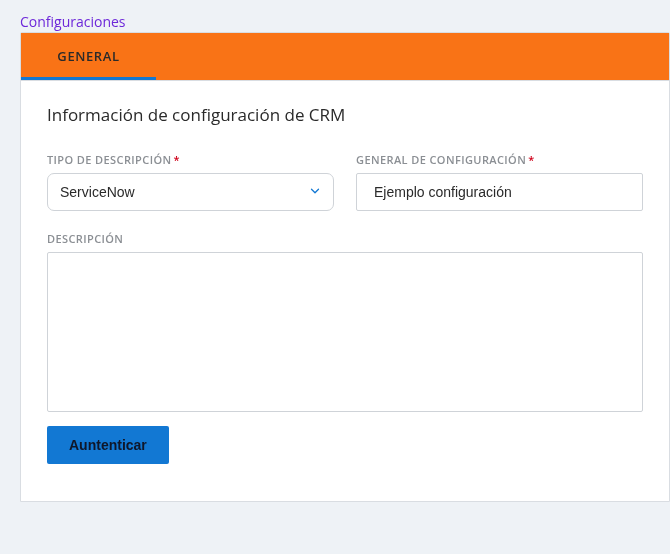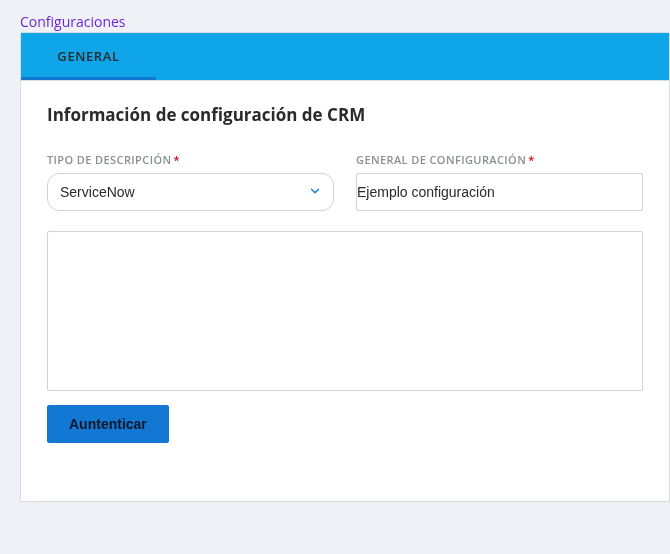--- a/index.html
+++ b/index.html
@@ -31,21 +31,21 @@
   .panel {
     background: #ffffff;
     border: 1px solid #d9dde2;
     border-radius: 2px 2px 0 0;
     margin-right: 0;
     min-height: 470px;
   }
   .tabs {
     display: flex;
     border-bottom: 1px solid #d9dde2;
-    background: #0ea5e9;
+    background: #f97316;
     padding-left: 0;
   }
   .tab {
     padding: 14px 30px 12px 30px;
     font-size: 13px;
     font-weight: 600;
     letter-spacing: 0.6px;
     color: #4a4a4a;
     cursor: pointer;
     border-bottom: 3px solid transparent;
@@ -54,21 +54,21 @@
   }
   .tab.active {
     border-bottom: 3px solid #1278d3;
     color: #2a2a2a;
   }
   .content {
     padding: 22px 26px;
   }
   .section-title {
     font-size: 17px;
-    font-weight: 700;
+    font-weight: 400;
     color: #2a2a2a;
     margin-bottom: 26px;
   }
   .form-row {
     display: flex;
     gap: 22px;
     margin-bottom: 20px;
   }
   .form-group {
     flex: 1;
@@ -89,42 +89,42 @@
     color: #d0021b;
     margin-left: 2px;
   }
   .select-wrap {
     position: relative;
   }
   .select-input {
     width: 100%;
     height: 38px;
     border: 1px solid #cfd3d8;
-    border-radius: 12px;
+    border-radius: 7px;
     padding: 0 36px 0 12px;
     font-size: 14px;
     color: #2a2a2a;
     background: #fff;
     appearance: none;
     cursor: pointer;
   }
   .select-caret {
     position: absolute;
     right: 12px;
     top: 50%;
     transform: translateY(-50%);
     pointer-events: none;
     color: #1278d3;
   }
   .text-input {
     width: 100%;
     height: 38px;
     border: 1px solid #cfd3d8;
     border-radius: 2px;
-    padding: 0 0;
+    padding: 0 17px;
     font-size: 14px;
     color: #2a2a2a;
     background: #fff;
   }
   .textarea-input {
     width: 100%;
     height: 160px;
     border: 1px solid #cfd3d8;
     border-radius: 2px;
     padding: 10px 12px;
@@ -183,20 +183,21 @@
         <div class="form-group">
           <div class="form-label">
             <span>GENERAL DE CONFIGURACIÓN</span><span class="required">*</span>
           </div>
           <input type="text" class="text-input" value="Ejemplo configuración" style="">
         </div>
 
       </div>
 
       <div class="form-group full">
+        <div class="form-label">DESCRIPCIÓN</div>
         <textarea class="textarea-input" style=""></textarea>
       </div>
 
       <button class="btn-primary">Auntenticar</button>
 
     </div>
 
   </div>
 
 </div>

